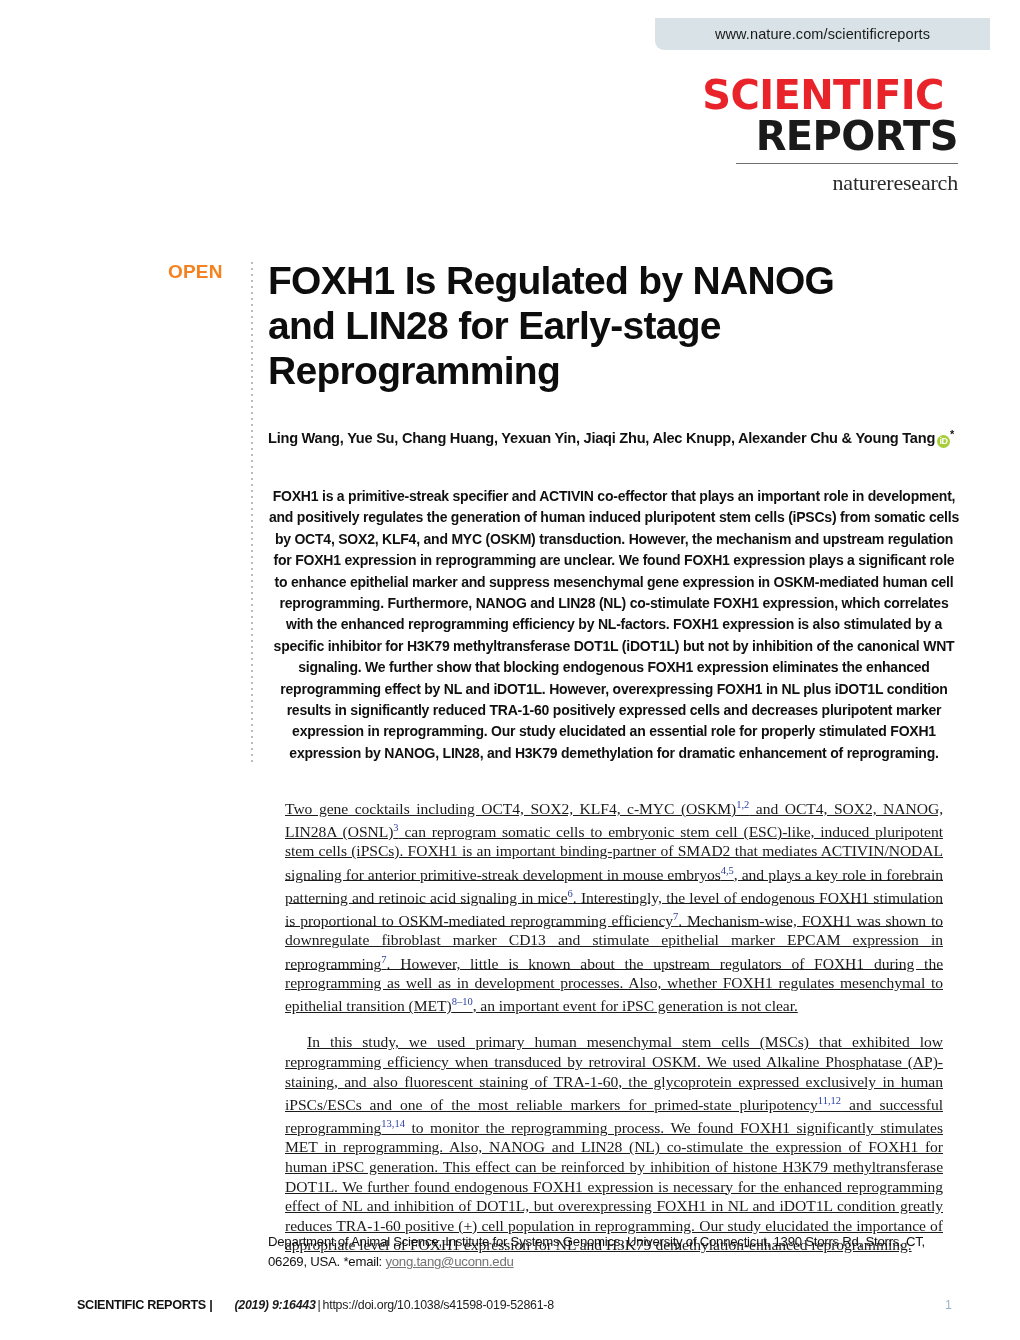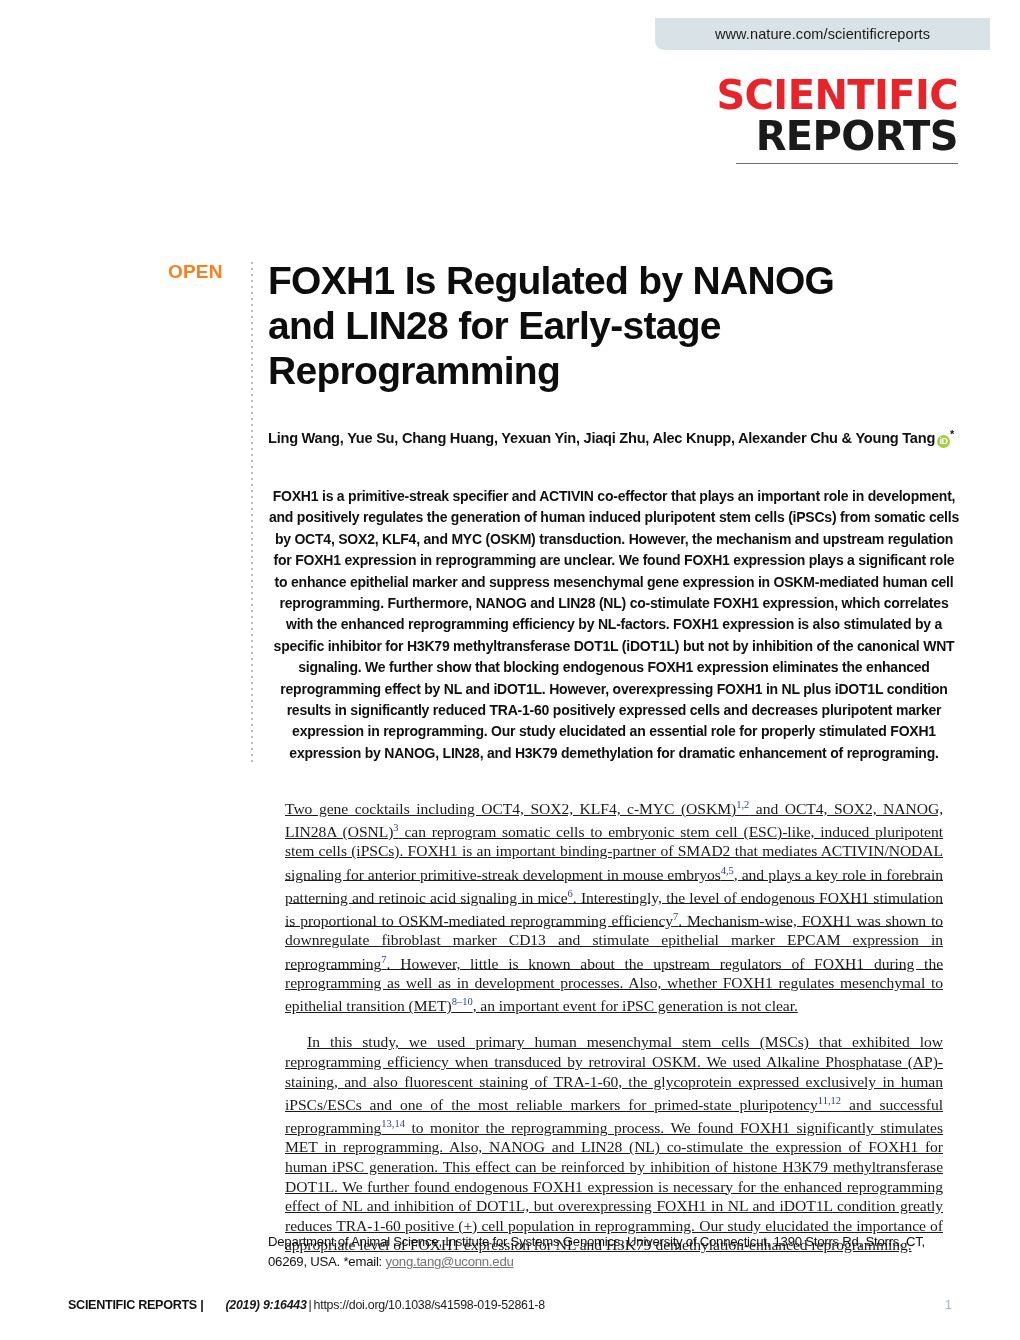--- a/index.html
+++ b/index.html
@@ -46,20 +46,21 @@
     text-align: right;
   }
   .logo-line1 {
     font-family: "DejaVu Sans", sans-serif;
     font-weight: bold;
     font-size: 40px;
     line-height: 0.98;
     letter-spacing: -0.6px;
     color: #e8242a;
     display: block;
+    text-align: center;
   }
   .logo-line2 {
     font-family: "DejaVu Sans", sans-serif;
     font-weight: bold;
     font-size: 40px;
     line-height: 1.08;
     letter-spacing: -0.6px;
     color: #1a1a1a;
     display: block;
   }
@@ -206,20 +207,21 @@
     display: flex;
     align-items: baseline;
     font-family: "Liberation Sans", sans-serif;
   }
   .footer-journal {
     font-size: 12.6px;
     font-weight: bold;
     letter-spacing: -0.3px;
     color: #111111;
     white-space: nowrap;
+    margin-left: 9px;
   }
   .footer-cite {
     margin-left: 22px;
     font-size: 12.4px;
     letter-spacing: -0.25px;
     color: #1b1b1b;
     white-space: nowrap;
   }
   .footer-cite .vol {
     font-style: italic;
@@ -236,20 +238,21 @@
 <body>
 
 <div class="url-bar">
   <span class="url-bar-text">www.nature.com/scientificreports</span>
 </div>
 
 <div class="masthead">
   <span class="logo-line1">SCIENTIFIC</span>
   <span class="logo-line2">REPORTS</span>
   <div class="logo-rule"></div>
+  <span class="logo-sub">natureresearch</span>
 </div>
 
 <div class="open-flag">OPEN</div>
 <div class="dot-rule"></div>
 
 <h1 class="article-title">FOXH1 Is Regulated by NANOG and LIN28 for Early-stage Reprogramming</h1>
 
 <div class="col authors">
   <span>Ling Wang, Yue Su, Chang Huang, Yexuan Yin, Jiaqi Zhu, Alec Knupp, Alexander Chu &amp; Young Tang</span><span class="orcid">iD</span><span class="sup-star">*</span>
 </div>

